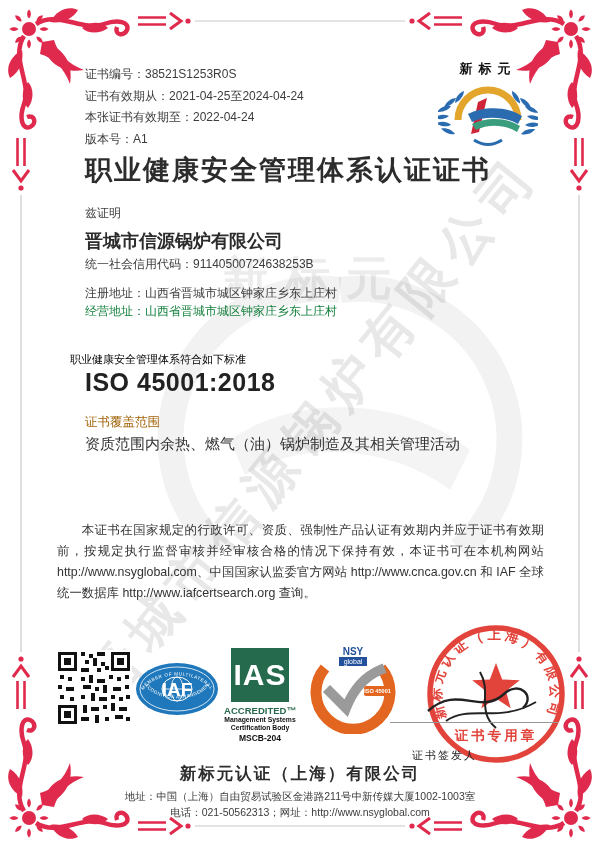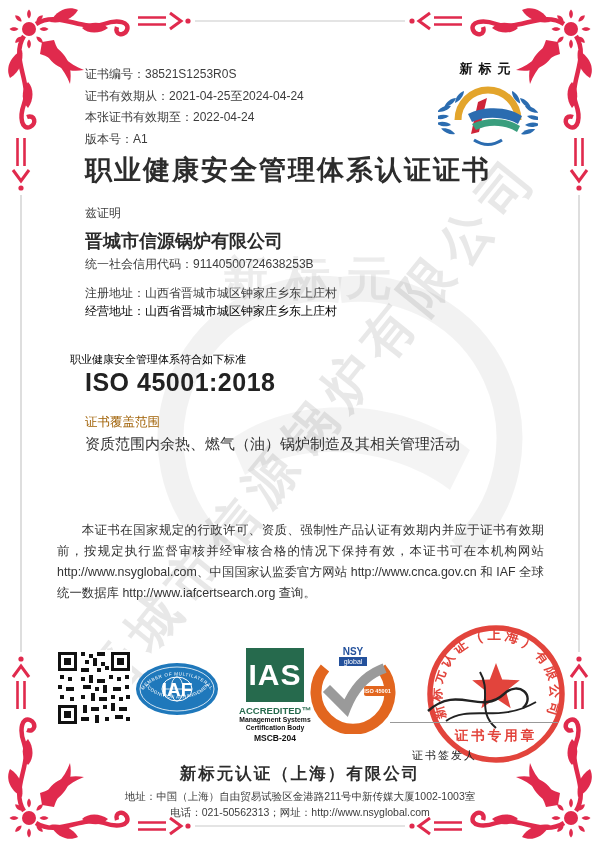--- a/index.html
+++ b/index.html
@@ -16,29 +16,29 @@
   .wm-brand{left:222px;top:248px;font-size:46px;font-weight:700;letter-spacing:16px;color:rgba(120,120,120,0.14);}
   
   .hdr-lines{left:85px;top:64px;font-size:12px;line-height:21.5px;color:#3c3c3c;}
   .logo-brand{left:438px;top:60px;width:100px;text-align:center;font-size:13px;font-weight:700;
               letter-spacing:6px;color:#111;}
   .title{left:85px;top:152px;font-size:27px;font-weight:700;letter-spacing:2px;color:#2c2c2c;}
   .certify{left:85px;top:205px;font-size:12px;color:#3c3c3c;}
   .company{left:85px;top:229px;font-size:18px;font-weight:700;color:#2c2c2c;}
   .credit{left:85px;top:256px;font-size:12px;color:#3c3c3c;}
   .addr1{left:85px;top:285px;font-size:12px;color:#3c3c3c;}
-  .addr2{left:85px;top:303px;font-size:12px;color:#000000;}
+  .addr2{left:85px;top:303px;font-size:12px;color:#15803d;}
   .std-intro{left:70px;top:352px;font-size:11px;color:#000000;}
   .std-code{left:85px;top:368px;font-size:25px;font-weight:700;color:#222;letter-spacing:0.5px;}
   .scope-label{left:85px;top:414px;font-size:12.5px;color:#a16207;}
   .scope-text{left:85px;top:435px;font-size:15px;color:#333;}
   .legal{left:57px;top:520px;width:487px;font-size:12.4px;line-height:21px;color:#333;
          text-indent:2em;text-align:justify;}
   
-  .ias-wrap{left:234px;top:648px;width:82px;text-align:center;}
+  .ias-wrap{left:219px;top:648px;width:82px;text-align:center;}
   .ias-box{width:58px;height:54px;margin:0 auto;background:#266a4d;display:flex;align-items:center;justify-content:center;}
   .ias-abbr{color:#fff;font-size:30px;font-weight:700;letter-spacing:1px;}
   .ias-acc{margin-top:3px;font-size:9.5px;font-weight:700;color:#266a4d;text-align:center;}
   .ias-s1,.ias-s2{font-size:6.8px;color:#111;line-height:8px;font-weight:700;}
   .ias-s3{font-size:8.5px;font-weight:700;color:#111;margin-top:1px;}
   .sign-line{left:390px;top:722px;width:168px;height:1px;background:#999;}
   .signer{left:412px;top:748px;width:140px;font-size:11px;letter-spacing:2px;color:#222;}
   
   .f-company{left:0;top:763px;width:600px;text-align:center;font-size:16.5px;font-weight:700;
              letter-spacing:2px;color:#2c2c2c;}

